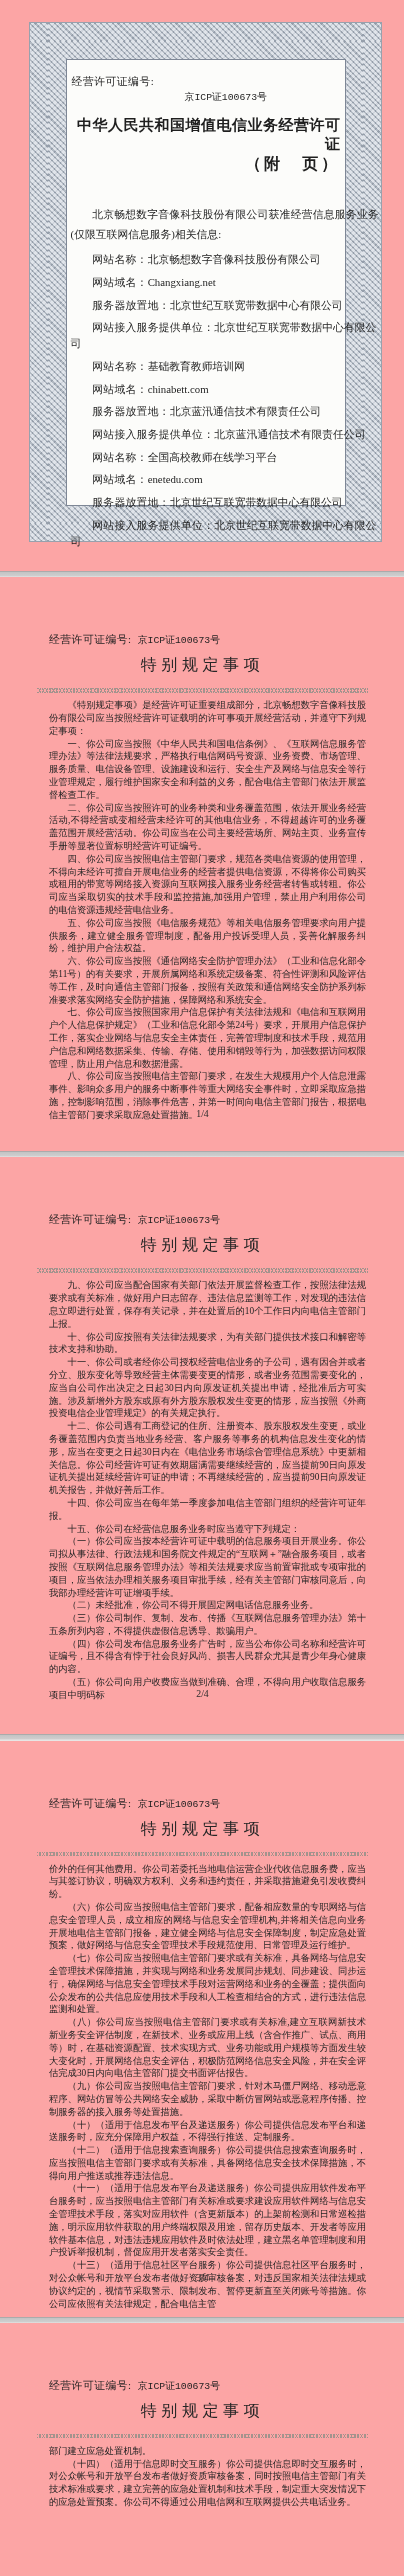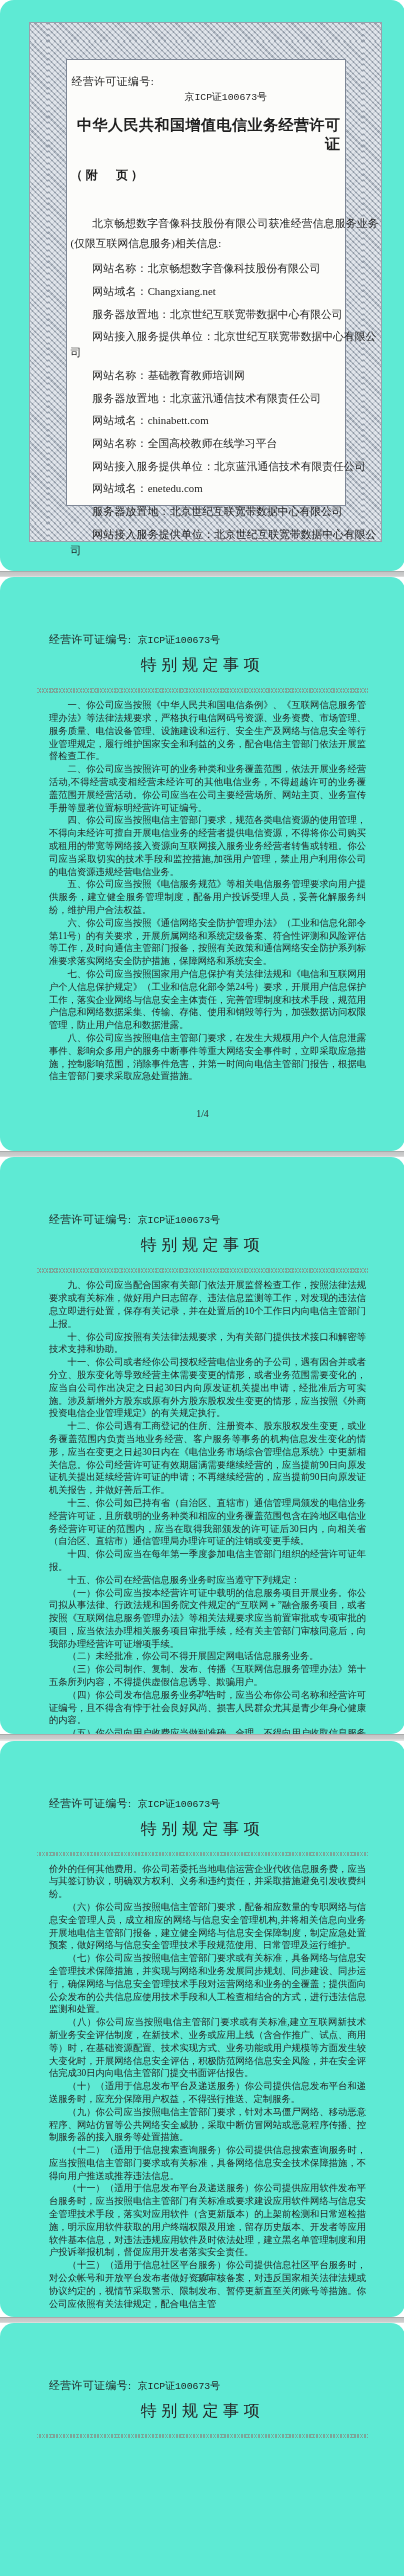--- a/index.html
+++ b/index.html
@@ -1,18 +1,18 @@
 <!DOCTYPE html>
 <html style="font-size:8.2px"><head>
 <meta charset="utf-8">
 <style>
   html,body{margin:0;padding:0;background:#ffffff;}
   body{width:405px;font-family:"Liberation Serif","DejaVu Serif",serif;color:#1f1f1f;}
   .stack{width:405px;}
-  .page{position:relative;width:405px;background:#5eead4;overflow:hidden;border-radius:14px;}
+  .page{position:relative;width:405px;background:#fca5a5;overflow:hidden;}
   .p1{height:571px;}
   .p2{height:574px;}
   .p3{height:577px;}
   .p4{height:576px;}
   .p5{height:550px;}
   .divider{height:6.2px;background:linear-gradient(180deg,#9d9e9e 0px,#c4c5c5 1.5px,#cdcdcd 4.6px,#e6e6e5 6.2px);}
 
   
   .cert-frame{
     position:absolute;left:30px;top:23px;width:351px;height:518px;
@@ -24,21 +24,21 @@
     outline:0.5px solid #98a1ad;
   }
   .cert-inner{
     position:absolute;left:-0.5px;top:-0.5px;right:-0.5px;bottom:-0.5px;
     box-sizing:border-box;margin:18px;background:#fcfcfa;border:0.5px solid #7e8796;
     padding:7.2px 4.1px 0 4.1px;
   }
   .cert-lic-label{font-size:10.8px;margin:8.2px 0 0 1px;letter-spacing:0.5px;}
   .cert-lic-value{font-size:9.8px;margin:2.1px 0 0 114px;font-family:"Liberation Mono","DejaVu Sans Mono",monospace;}
   .cert-title{font-size:15px;font-weight:700;text-align:right;margin:12.4px 0 0 0;letter-spacing:0.5px;}
-  .cert-subtitle{font-size:12px;font-weight:700;text-align:left;margin:13px 0 0 0;letter-spacing:3.1px;}
+  .cert-subtitle{font-size:16px;font-weight:700;text-align:right;margin:0 0 0 0;letter-spacing:3.1px;}
   .cert-intro{font-size:10.8px;line-height:19.6px;text-indent:2em;margin:30px 4px 0 0;text-align:justify;width:308px;}
   .cert-entries{margin-top:4.1px;width:309px;font-family:Liberation Serif, serif;}
   .cert-entry{font-size:10.8px;line-height:16px;text-indent:2em;margin:6.7px 0;text-align:left;}
   .cert-entry .lbl{letter-spacing:0.3px;}
 
   
   .prov-header{position:absolute;top:56px;left:49px;white-space:nowrap;}
   .lic-label{font-size:10.8px;letter-spacing:0.5px;}
   .lic-value{font-size:9.8px;margin-left:4.1px;font-family:"Liberation Mono","DejaVu Sans Mono",monospace;}
   .prov-title{position:absolute;top:78px;left:0;width:100%;text-align:center;margin:0;
@@ -73,27 +73,27 @@
             <p class="cert-entry"><span class="lbl">网站名称：</span><span class="val">北京畅想数字音像科技股份有限公司</span></p>
 
             <p class="cert-entry"><span class="lbl">网站域名：</span><span class="val">Changxiang.net</span></p>
 
             <p class="cert-entry"><span class="lbl">服务器放置地：</span><span class="val">北京世纪互联宽带数据中心有限公司</span></p>
 
             <p class="cert-entry"><span class="lbl">网站接入服务提供单位：</span><span class="val">北京世纪互联宽带数据中心有限公司</span></p>
 
             <p class="cert-entry"><span class="lbl">网站名称：</span><span class="val">基础教育教师培训网</span></p>
 
+            <p class="cert-entry"><span class="lbl">网站域名：</span><span class="val">chinabett.com</span></p>
+
             <p class="cert-entry"><span class="lbl">服务器放置地：</span><span class="val">北京蓝汛通信技术有限责任公司</span></p>
 
-            <p class="cert-entry"><span class="lbl">网站域名：</span><span class="val">chinabett.com</span></p>
+            <p class="cert-entry"><span class="lbl">网站接入服务提供单位：</span><span class="val">北京蓝汛通信技术有限责任公司</span></p>
 
             <p class="cert-entry"><span class="lbl">网站名称：</span><span class="val">全国高校教师在线学习平台</span></p>
-
-            <p class="cert-entry"><span class="lbl">网站接入服务提供单位：</span><span class="val">北京蓝汛通信技术有限责任公司</span></p>
 
             <p class="cert-entry"><span class="lbl">网站域名：</span><span class="val">enetedu.com</span></p>
 
             <p class="cert-entry"><span class="lbl">服务器放置地：</span><span class="val">北京世纪互联宽带数据中心有限公司</span></p>
 
             <p class="cert-entry"><span class="lbl">网站接入服务提供单位：</span><span class="val">北京世纪互联宽带数据中心有限公司</span></p>
           </div>
       </div>
     </div>
   </section>
@@ -104,20 +104,21 @@
     <div class="prov-header">
       <span class="lic-label">经营许可证编号:</span>
       <span class="lic-value">京ICP证100673号</span>
     </div>
     <h2 class="prov-title">特别规定事项</h2>
     <div class="zigzag"></div>
     <div class="prov-body">
       <p class="para lead"></p>
       <div>
 
+      <p class="para">《特别规定事项》是经营许可证重要组成部分，北京畅想数字音像科技股份有限公司应当按照经营许可证载明的许可事项开展经营活动，并遵守下列规定事项：</p>
           <p class="para">一、你公司应当按照《中华人民共和国电信条例》、《互联网信息服务管理办法》等法律法规要求，严格执行电信网码号资源、业务资费、市场管理、服务质量、电信设备管理、设施建设和运行、安全生产及网络与信息安全等行业管理规定，履行维护国家安全和利益的义务，配合电信主管部门依法开展监督检查工作。</p>
           <p class="para">二、你公司应当按照许可的业务种类和业务覆盖范围，依法开展业务经营活动,不得经营或变相经营未经许可的其他电信业务，不得超越许可的业务覆盖范围开展经营活动。你公司应当在公司主要经营场所、网站主页、业务宣传手册等显著位置标明经营许可证编号。</p>
           <p class="para">四、你公司应当按照电信主管部门要求，规范各类电信资源的使用管理，不得向未经许可擅自开展电信业务的经营者提供电信资源，不得将你公司购买或租用的带宽等网络接入资源向互联网接入服务业务经营者转售或转租。你公司应当采取切实的技术手段和监控措施,加强用户管理，禁止用户利用你公司的电信资源违规经营电信业务。</p>
           <p class="para">五、你公司应当按照《电信服务规范》等相关电信服务管理要求向用户提供服务，建立健全服务管理制度，配备用户投诉受理人员，妥善化解服务纠纷，维护用户合法权益。</p>
           <p class="para">六、你公司应当按照《通信网络安全防护管理办法》（工业和信息化部令第11号）的有关要求，开展所属网络和系统定级备案、符合性评测和风险评估等工作，及时向通信主管部门报备，按照有关政策和通信网络安全防护系列标准要求落实网络安全防护措施，保障网络和系统安全。</p>
           <p class="para">七、你公司应当按照国家用户信息保护有关法律法规和《电信和互联网用户个人信息保护规定》（工业和信息化部令第24号）要求，开展用户信息保护工作，落实企业网络与信息安全主体责任，完善管理制度和技术手段，规范用户信息和网络数据采集、传输、存储、使用和销毁等行为，加强数据访问权限管理，防止用户信息和数据泄露。</p>
           <p class="para">八、你公司应当按照电信主管部门要求，在发生大规模用户个人信息泄露事件、影响众多用户的服务中断事件等重大网络安全事件时，立即采取应急措施，控制影响范围，消除事件危害，并第一时间向电信主管部门报告，根据电信主管部门要求采取应急处置措施。</p>
         </div>
     </div>
     <div class="page-num">1/4</div>
@@ -133,21 +134,20 @@
     <h2 class="prov-title">特别规定事项</h2>
     <div class="zigzag"></div>
     <div class="prov-body">
       <p class="para lead"></p>
       <div>
 
       <p class="para">九、你公司应当配合国家有关部门依法开展监督检查工作，按照法律法规要求或有关标准，做好用户日志留存、违法信息监测等工作，对发现的违法信息立即进行处置，保存有关记录，并在处置后的10个工作日内向电信主管部门上报。</p>
           <p class="para">十、你公司应按照有关法律法规要求，为有关部门提供技术接口和解密等技术支持和协助。</p>
           <p class="para">十一、你公司或者经你公司授权经营电信业务的子公司，遇有因合并或者分立、股东变化等导致经营主体需要变更的情形，或者业务范围需要变化的，应当自公司作出决定之日起30日内向原发证机关提出申请，经批准后方可实施。涉及新增外方股东或原有外方股东股权发生变更的情形，应当按照《外商投资电信企业管理规定》的有关规定执行。</p>
           <p class="para">十二、你公司遇有工商登记的住所、注册资本、股东股权发生变更，或业务覆盖范围内负责当地业务经营、客户服务等事务的机构信息发生变化的情形，应当在变更之日起30日内在《电信业务市场综合管理信息系统》中更新相关信息。你公司经营许可证有效期届满需要继续经营的，应当提前90日向原发证机关提出延续经营许可证的申请；不再继续经营的，应当提前90日向原发证机关报告，并做好善后工作。</p>
-          <p class="para">十三、你公司如已持有省（自治区、直辖市）通信管理局颁发的电信业务经营许可证，且所载明的业务种类和相应的业务覆盖范围包含在跨地区电信业务经营许可证的范围内，应当在取得我部颁发的许可证后30日内，向相关省（自治区、直辖市）通信管理局办理许可证的注销或变更手续。</p>
           <p class="para">十四、你公司应当在每年第一季度参加电信主管部门组织的经营许可证年报。</p>
           <p class="para">十五、你公司在经营信息服务业务时应当遵守下列规定：</p>
           <p class="para">（一）你公司应当按本经营许可证中载明的信息服务项目开展业务。你公司拟从事法律、行政法规和国务院文件规定的“互联网＋”融合服务项目，或者按照《互联网信息服务管理办法》等相关法规要求应当前置审批或专项审批的项目，应当依法办理相关服务项目审批手续，经有关主管部门审核同意后，向我部办理经营许可证增项手续。</p>
           <p class="para">（二）未经批准，你公司不得开展固定网电话信息服务业务。</p>
           <p class="para">（三）你公司制作、复制、发布、传播《互联网信息服务管理办法》第十五条所列内容，不得提供虚假信息诱导、欺骗用户。</p>
           <p class="para">（四）你公司发布信息服务业务广告时，应当公布你公司名称和经营许可证编号，且不得含有悖于社会良好风尚、损害人民群众尤其是青少年身心健康的内容。</p>
           <p class="para">（五）你公司向用户收费应当做到准确、合理，不得向用户收取信息服务项目中明码标</p>
         </div>
     </div>
     <div class="page-num">2/4</div>
@@ -162,36 +162,43 @@
     </div>
     <h2 class="prov-title">特别规定事项</h2>
     <div class="zigzag"></div>
     <div class="prov-body">
       <p class="para lead">价外的任何其他费用。你公司若委托当地电信运营企业代收信息服务费，应当与其签订协议，明确双方权利、义务和违约责任，并采取措施避免引发收费纠纷。</p>
       <div>
 
       <p class="para">（六）你公司应当按照电信主管部门要求，配备相应数量的专职网络与信息安全管理人员，成立相应的网络与信息安全管理机构,并将相关信息向业务开展地电信主管部门报备，建立健全网络与信息安全保障制度，制定应急处置预案，做好网络与信息安全管理技术手段规范使用、日常管理及运行维护。</p>
           <p class="para">（七）你公司应当按照电信主管部门要求或有关标准，具备网络与信息安全管理技术保障措施，并实现与网络和业务发展同步规划、同步建设、同步运行，确保网络与信息安全管理技术手段对运营网络和业务的全覆盖；提供面向公众发布的公共信息应使用技术手段和人工检查相结合的方式，进行违法信息监测和处置。</p>
           <p class="para">（八）你公司应当按照电信主管部门要求或有关标准,建立互联网新技术新业务安全评估制度，在新技术、业务或应用上线（含合作推广、试点、商用等）时，在基础资源配置、技术实现方式、业务功能或用户规模等方面发生较大变化时，开展网络信息安全评估，积极防范网络信息安全风险，并在安全评估完成30日内向电信主管部门提交书面评估报告。</p>
+          <p class="para">（九）你公司应当按照电信主管部门要求，针对木马僵尸网络、移动恶意程序、网站仿冒等公共网络安全威胁，采取中断仿冒网站或恶意程序传播、控制服务器的接入服务等处置措施。</p>
           <p class="para">（十）（适用于信息发布平台及递送服务）你公司提供信息发布平台和递送服务时，应充分保障用户权益，不得强行推送、定制服务。</p>
-          <p class="para">（九）你公司应当按照电信主管部门要求，针对木马僵尸网络、移动恶意程序、网站仿冒等公共网络安全威胁，采取中断仿冒网站或恶意程序传播、控制服务器的接入服务等处置措施。</p>
           <p class="para">（十二）（适用于信息搜索查询服务）你公司提供信息搜索查询服务时，应当按照电信主管部门要求或有关标准，具备网络信息安全技术保障措施，不得向用户推送或推荐违法信息。</p>
           <p class="para">（十一）（适用于信息发布平台及递送服务）你公司提供应用软件发布平台服务时，应当按照电信主管部门有关标准或要求建设应用软件网络与信息安全管理技术手段，落实对应用软件（含更新版本）的上架前检测和日常巡检措施，明示应用软件获取的用户终端权限及用途，留存历史版本、开发者等应用软件基本信息，对违法违规应用软件及时依法处理，建立黑名单管理制度和用户投诉举报机制，督促应用开发者落实安全责任。</p>
           <p class="para">（十三）（适用于信息社区平台服务）你公司提供信息社区平台服务时，对公众帐号和开放平台发布者做好资质审核备案，对违反国家相关法律法规或协议约定的，视情节采取警示、限制发布、暂停更新直至关闭账号等措施。你公司应依照有关法律规定，配合电信主管</p>
         </div>
     </div>
     <div class="page-num">3/4</div>
   </section>
 
   <div class="divider"></div>
 
   <section class="page prov p5">
     <div class="prov-header">
       <span class="lic-label">经营许可证编号:</span>
       <span class="lic-value">京ICP证100673号</span>
     </div>
     <h2 class="prov-title">特别规定事项</h2>
     <div class="zigzag"></div>
+    <div class="prov-body">
+      <p class="para lead">部门建立应急处置机制。</p>
+      <div>
+
+      <p class="para">（十四）（适用于信息即时交互服务）你公司提供信息即时交互服务时，对公众帐号和开放平台发布者做好资质审核备案，同时按照电信主管部门有关技术标准或要求，建立完善的应急处置机制和技术手段，制定重大突发情况下的应急处置预案。你公司不得通过公用电信网和互联网提供公共电话业务。</p>
+        </div>
+    </div>
 
   </section>
 
 </div>
 
 
 </body></html>

